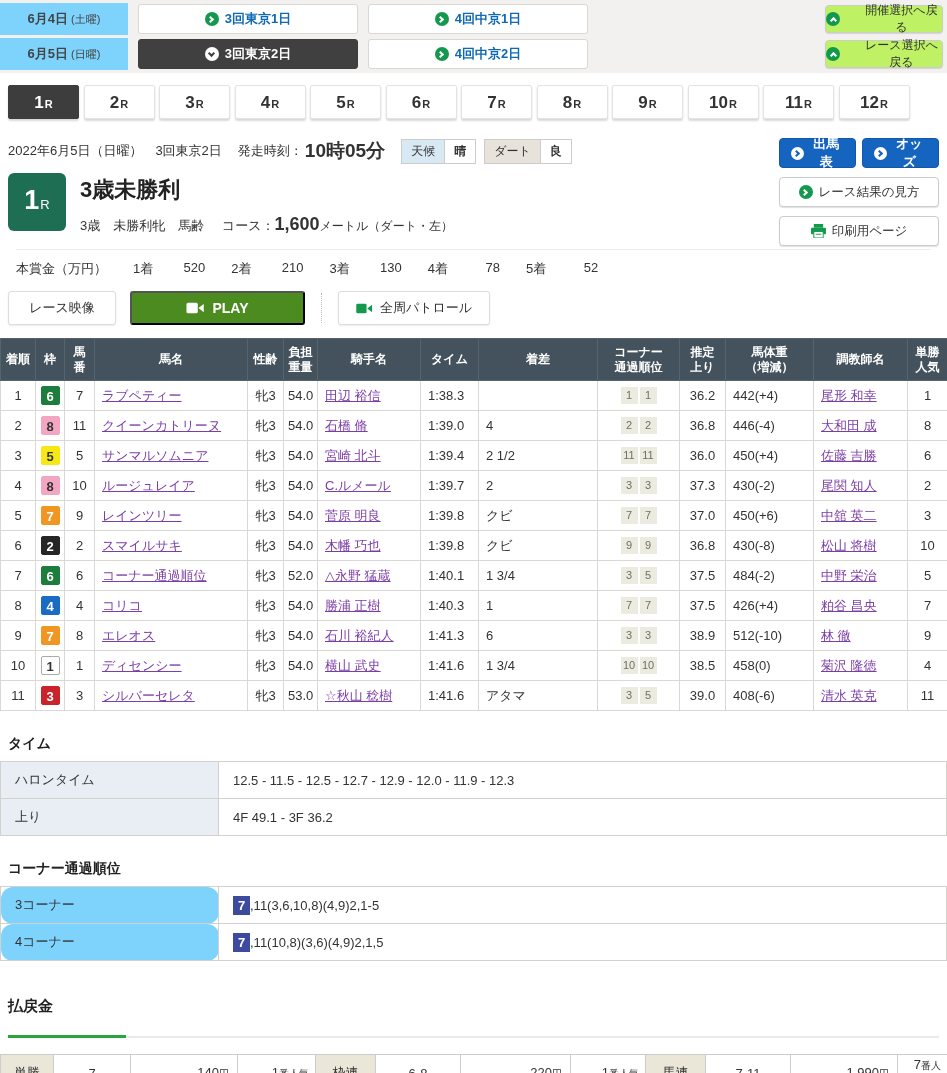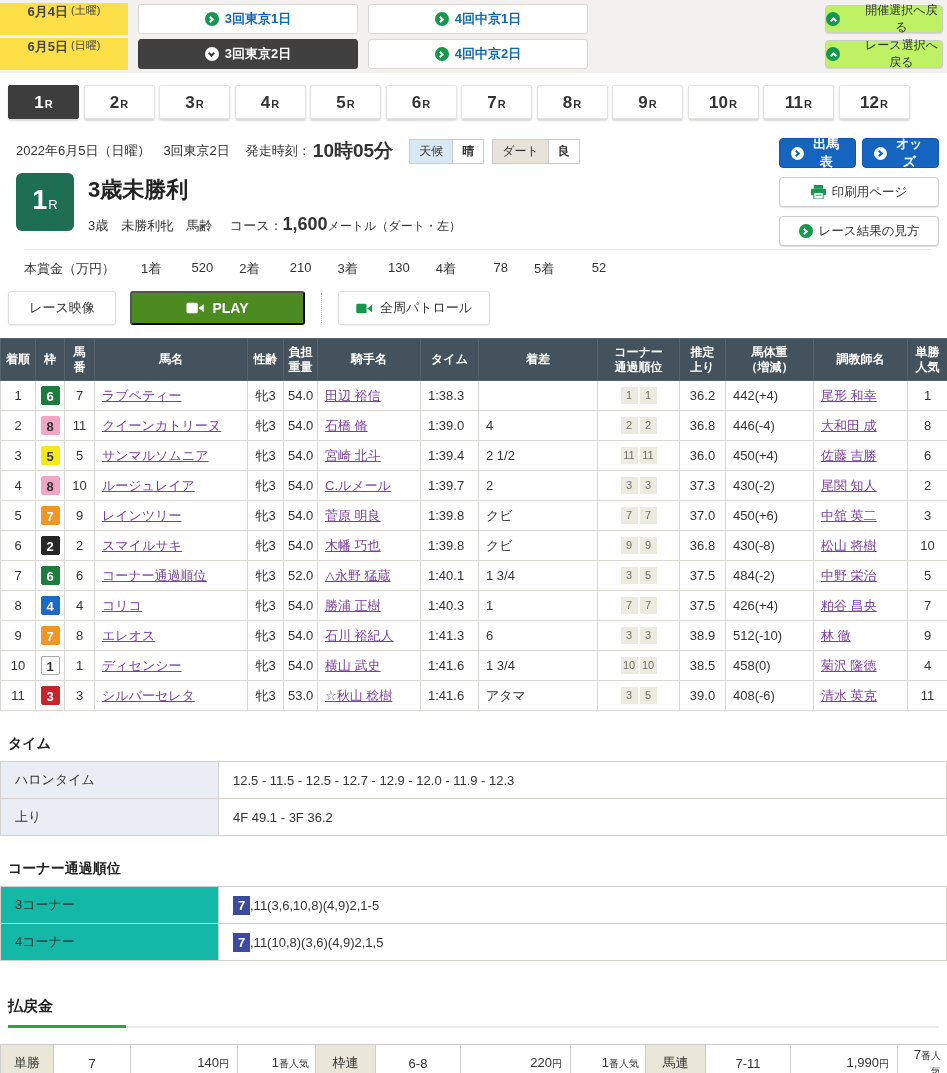--- a/index.html
+++ b/index.html
@@ -8,22 +8,22 @@
     width: 947px;
     font-family: "Liberation Sans", "DejaVu Sans", sans-serif;
     color: #333;
     font-size: 13px;
   }
   
   .topnav { background:#f2f1ef; padding:3px 0 3px 0; }
   .nav-row { display:flex; align-items:center; height:32px; margin-bottom:3px; }
   .nav-row:last-child { margin-bottom:0; }
   .date-cell {
-    width:128px; height:32px; background:#fde047;
-    display:flex; align-items:flex-start; justify-content:center;
+    width:128px; height:32px; background:#7dd3fc;
+    display:flex; align-items:center; justify-content:center;
     font-size:13px; font-weight:bold; color:#444;
   }
   .date-cell .day { font-size:11px; font-weight:normal; margin-left:3px; }
   .venue-btn {
     width:220px; height:30px; margin-left:10px;
     background:#fff; border:1px solid #d9d8d4; border-radius:3px;
     display:flex; align-items:center; justify-content:center; gap:6px;
     font-size:13px; font-weight:bold; color:#0f69b4; cursor:pointer;
   }
   .venue-btn.selected { background:#404040; border-color:#3d3d3d; color:#fff; }
@@ -54,21 +54,21 @@
     box-shadow:0 2px 2px rgba(0,0,0,.15);
     display:flex; align-items:baseline; justify-content:center;
     padding-top:7px; cursor:pointer; font-weight:bold; color:#333;
   }
   .tab:last-child { margin-right:0; }
   .tab .n { font-size:17px; }
   .tab .r { font-size:11px; margin-left:1px; }
   .tab.selected { background:#3d3d3d; border-color:#3d3d3d; color:#fff; }
 
   
-  .race-info { position:relative; padding:8px 8px 0 8px; min-height:118px;margin-left:8px; }
+  .race-info { position:relative; padding:8px 8px 0 8px; min-height:118px; }
   .info-line { display:flex; align-items:center; height:28px; }
   .info-date { font-size:13px; color:#333; }
   .start-label { margin-left:16px; }
   .start-time { font-size:19px; font-weight:bold; margin-left:2px; }
   .cond-badge { display:inline-flex; margin-left:16px; border:1px solid #ccc; font-size:12px; }
   .cond-badge + .cond-badge { margin-left:8px; }
   .cond-badge .lb { padding:3px 9px; background:#d9e9f4; }
   .cond-badge.track .lb { background:#e7e3da; }
   .cond-badge .vl { padding:3px 9px; background:#fff; font-weight:bold; border-left:1px solid #ccc; }
   .title-row { display:flex; margin-top:8px; }
@@ -148,30 +148,30 @@
   .cnr-box {
     display:inline-block; width:17px; height:17px; line-height:17px; margin:0 1px;
     background:#ecebe0; color:#6f6f66; font-size:11px; text-align:center;
   }
 
   
   .sec-head { font-size:14px; font-weight:bold; color:#222; margin:24px 8px 8px 8px; }
   .kv-table { width:947px; }
   .kv-table td { border:1px solid #d2d1cd; height:37px; padding:6px 14px; font-size:13px; background:#fff; }
   .kv-table td.kv-label { width:218px; background:#e9eef4; }
-  .kv-table.corner td.kv-label { background:#14b8a6; }
+  .kv-table.corner td.kv-label { background:#7dd3fc;border-radius:12px; }
   .leader-box {
     display:inline-block; min-width:17px; height:19px; line-height:19px; padding:0 1px;
     background:#3c4b9e; color:#fff; font-weight:bold; text-align:center; font-size:13px;
   }
 
   
   .payout-head {
     font-size:15px; font-weight:bold; color:#222;
-    margin:36px 8px 0 8px; padding-bottom:10px; position:relative;
+    margin:36px 8px 0 8px; padding-bottom:20px; position:relative;
     border-bottom:2px solid #eceae6;
   }
   .payout-head::after {
     content:""; position:absolute; left:0; bottom:-2px; width:118px; height:3px; background:#2aa43c;
   }
   .payout { width:947px; margin-top:16px; table-layout:fixed; }
   .payout td { border:1px solid #ccc; height:29px; font-size:13px; background:#fff; padding:2px 6px; }
   .payout td.plabel { background:#eae7d8; text-align:center; padding:2px 2px; }
   .payout td.pnum { text-align:center; }
   .payout td.pamt { text-align:right; padding-right:8px; }
@@ -319,33 +319,33 @@
         <span>出馬表</span>
       </button>
       <button class="blue-btn">
         <span class="circle-ic white onblue">
             <span class="chev right"></span>
           </span>
         <span>オッズ</span>
       </button>
     </div>
     <button class="white-btn">
+      <span class="circle-ic">
+          <span class="chev right"></span>
+        </span>
+      <span>レース結果の見方</span>
+    </button>
+    <button class="white-btn">
       <svg class="cam" width="15" height="14" viewBox="0 0 16 15">
         <rect x="3" y="0" width="10" height="4" fill="#13984d"></rect>
         <rect x="0" y="4" width="16" height="7" rx="1" fill="#13984d"></rect>
         <rect x="3" y="8" width="10" height="7" fill="#fff" stroke="#13984d"></rect>
         <line x1="5" y1="11" x2="11" y2="11" stroke="#13984d"></line>
       </svg>
       <span>印刷用ページ</span>
-    </button>
-    <button class="white-btn">
-      <span class="circle-ic">
-          <span class="chev right"></span>
-        </span>
-      <span>レース結果の見方</span>
     </button>
   </div>
   <div class="prize-line" id="prize-line">
     <span>本賞金（万円）</span>
   <span class="prize-pair">
         <span class="prize-place">1着</span>
         <span class="prize-amt">520</span>
       </span>
       <span class="prize-pair">
         <span class="prize-place">2着</span>

